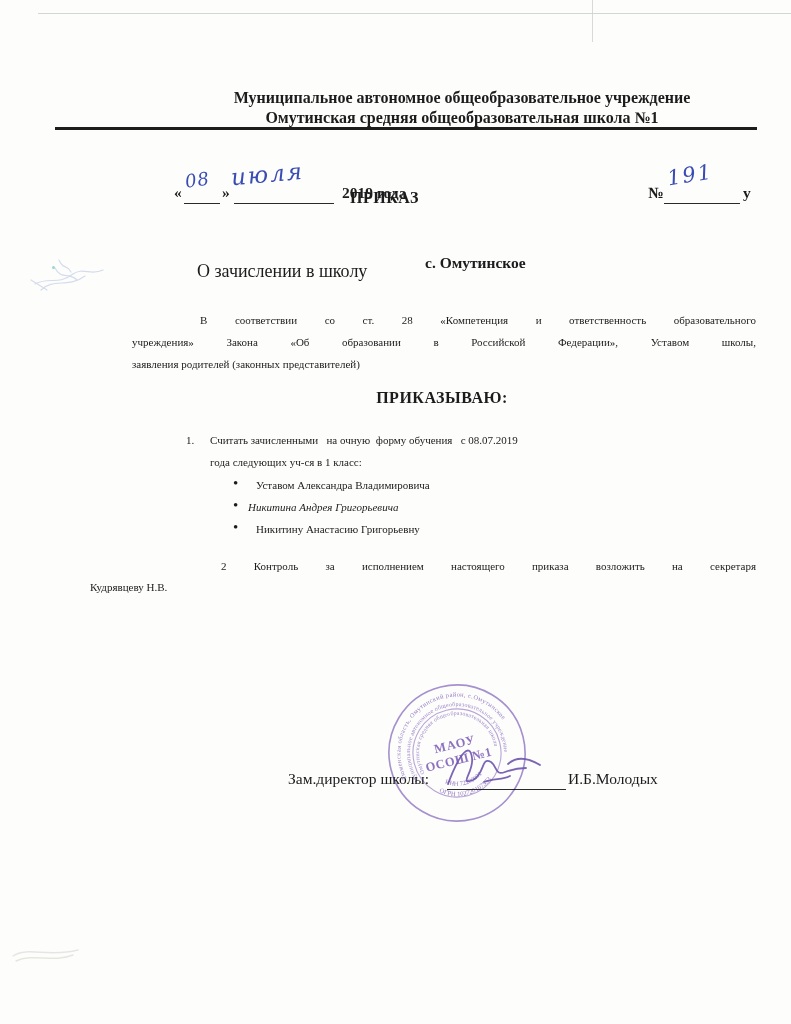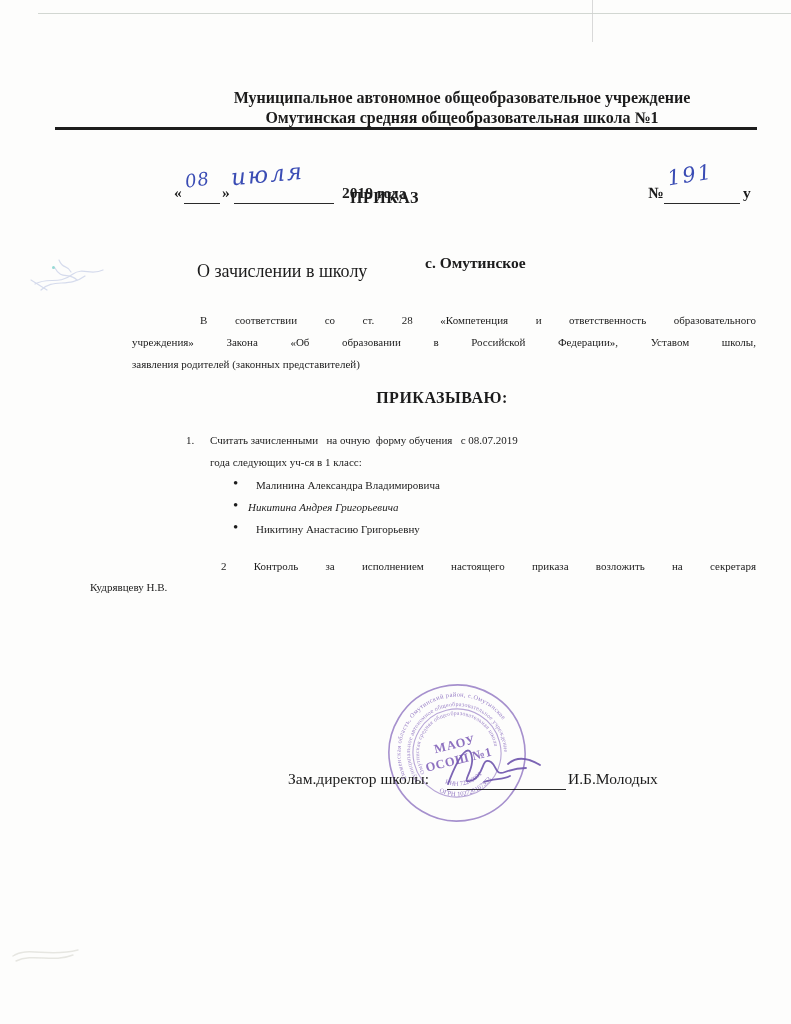--- a/index.html
+++ b/index.html
@@ -95,21 +95,21 @@
   <div class="abs body-line just" style="left:132px;top:332px;width:624px;">учреждения» Закона «Об образовании в Российской Федерации», Уставом школы,</div>
   <div class="abs order-word center b">ПРИКАЗЫВАЮ:</div>
 
   <div class="abs body-line" style="left:132px;top:354px;">заявления родителей (законных представителей)</div>
 
   <span class="abs body-line" style="left:186px;top:430px;">1.</span>
   <div class="abs body-line" style="left:210px;top:430px;text-align:center;">Считать зачисленными   на очную  форму обучения   с 08.07.2019</div>
   <div class="abs body-line" style="left:210px;top:452px;">года следующих уч-ся в 1 класс:</div>
 
   <span class="abs bullet" style="left:233px;top:475px;">•</span>
-  <div class="abs body-line" style="left:256px;top:475px;">Малинина Александра Владимировича</div>
+  <div class="abs body-line" style="left:256px;top:475px;">Уставом Александра Владимировича</div>
   <span class="abs bullet" style="left:233px;top:497px;">•</span>
   <div class="abs body-line" style="left:248px;top:497px;font-style:italic;">Никитина Андрея Григорьевича</div>
   <span class="abs bullet" style="left:233px;top:519px;">•</span>
   <div class="abs body-line" style="left:256px;top:519px;">Никитину Анастасию Григорьевну</div>
 
   <div class="abs body-line just" style="left:221px;top:556px;width:535px;">2 Контроль за исполнением настоящего приказа возложить на секретаря</div>
   <div class="abs body-line" style="left:90px;top:577px;">Кудрявцеву Н.В.</div>
 
   <div class="abs sig-label">Зам.директор школы:</div>
   <div class="abs sig-uline"></div>

